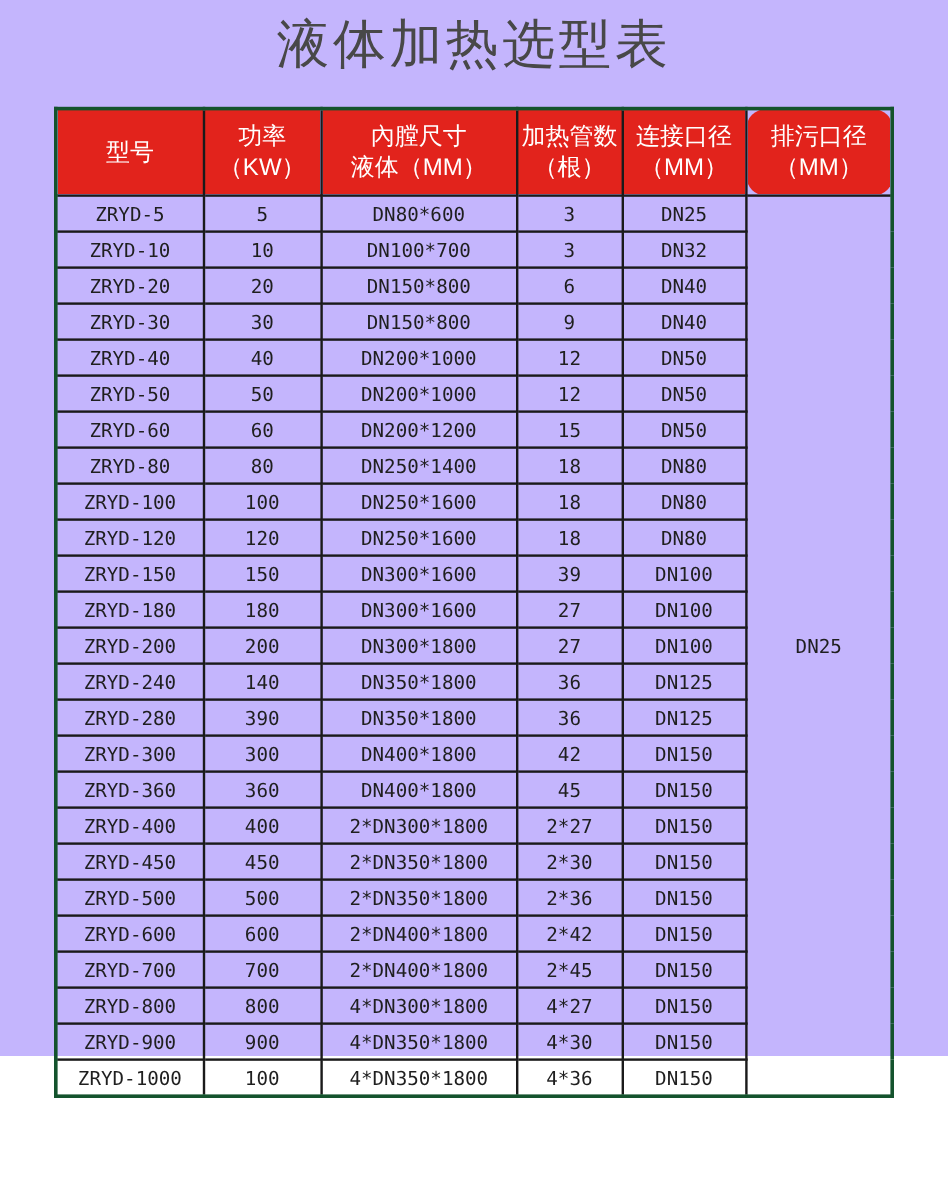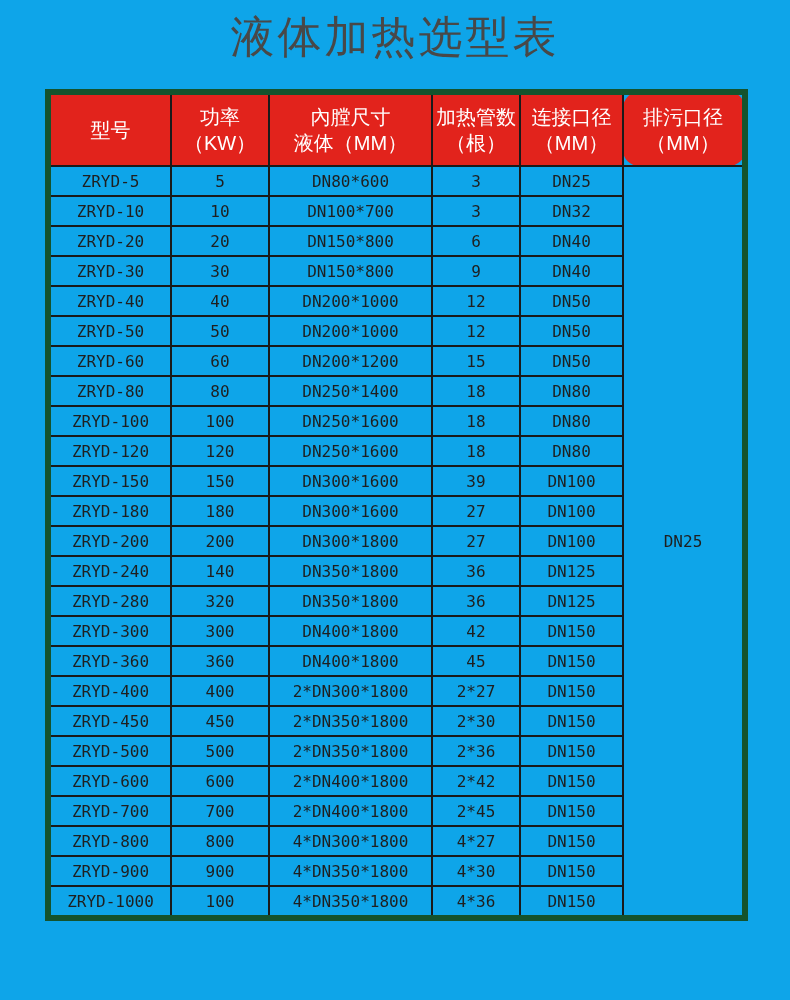--- a/index.html
+++ b/index.html
@@ -7,43 +7,43 @@
     padding: 0;
     background: #ffffff;
     width: 790px;
     height: 1000px;
     overflow: hidden;
     font-family: "Liberation Sans", sans-serif;
   }
   .page {
     position: relative;
     width: 790px;
-    height: 1000px;
-    background: #0ea5e9;
+    height: 880px;
+    background: #c4b5fd;
   }
   .page-title {
     position: absolute;
     top: 8px;
     left: 0;
     width: 790px;
     text-align: center;
     font-size: 44px;
     font-weight: 500;
     color: #484848;
     letter-spacing: 3px;
     margin: 0;
     font-family: "Liberation Sans", sans-serif;
   }
   table.spec-table {
     position: absolute;
     left: 45px;
     top: 89px;
     border-collapse: collapse;
     table-layout: fixed;
-    border: 6px solid #14532d;
+    border: 3px solid #14532d;
   }
   table.spec-table th,
   table.spec-table td {
     border: 2px solid #1a1a1a;
     text-align: center;
     vertical-align: middle;
     padding: 0;
     overflow: hidden;
   }
   table.spec-table thead th {
@@ -202,21 +202,21 @@
         </tr>
         <tr>
           <td>ZRYD-240</td>
           <td>140</td>
           <td>DN350*1800</td>
           <td>36</td>
           <td>DN125</td>
         </tr>
         <tr>
           <td>ZRYD-280</td>
-          <td>320</td>
+          <td>390</td>
           <td>DN350*1800</td>
           <td>36</td>
           <td>DN125</td>
         </tr>
         <tr>
           <td>ZRYD-300</td>
           <td>300</td>
           <td>DN400*1800</td>
           <td>42</td>
           <td>DN150</td>

